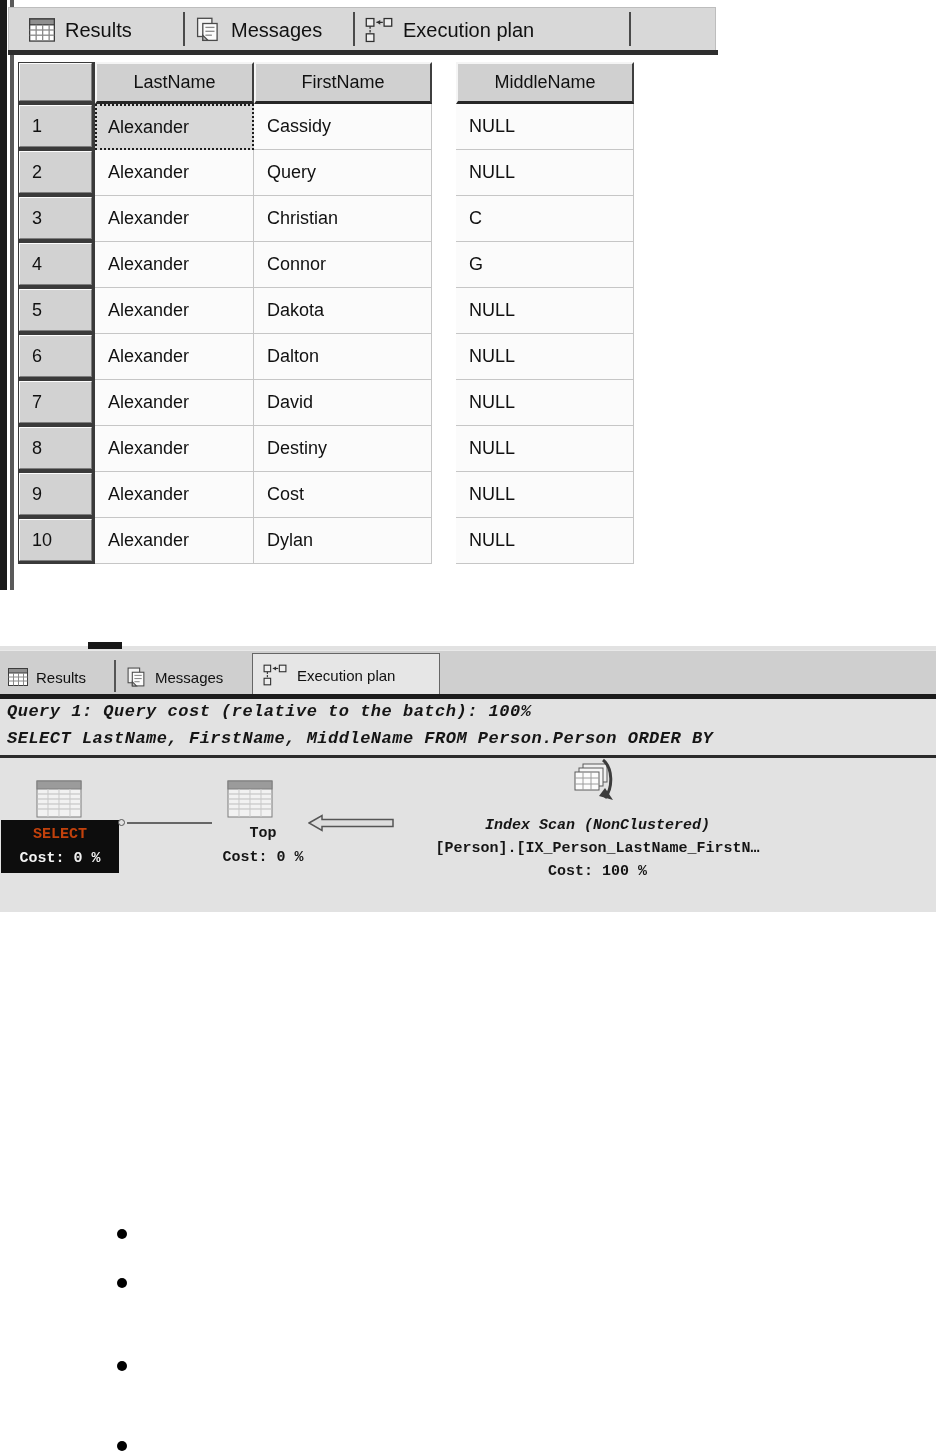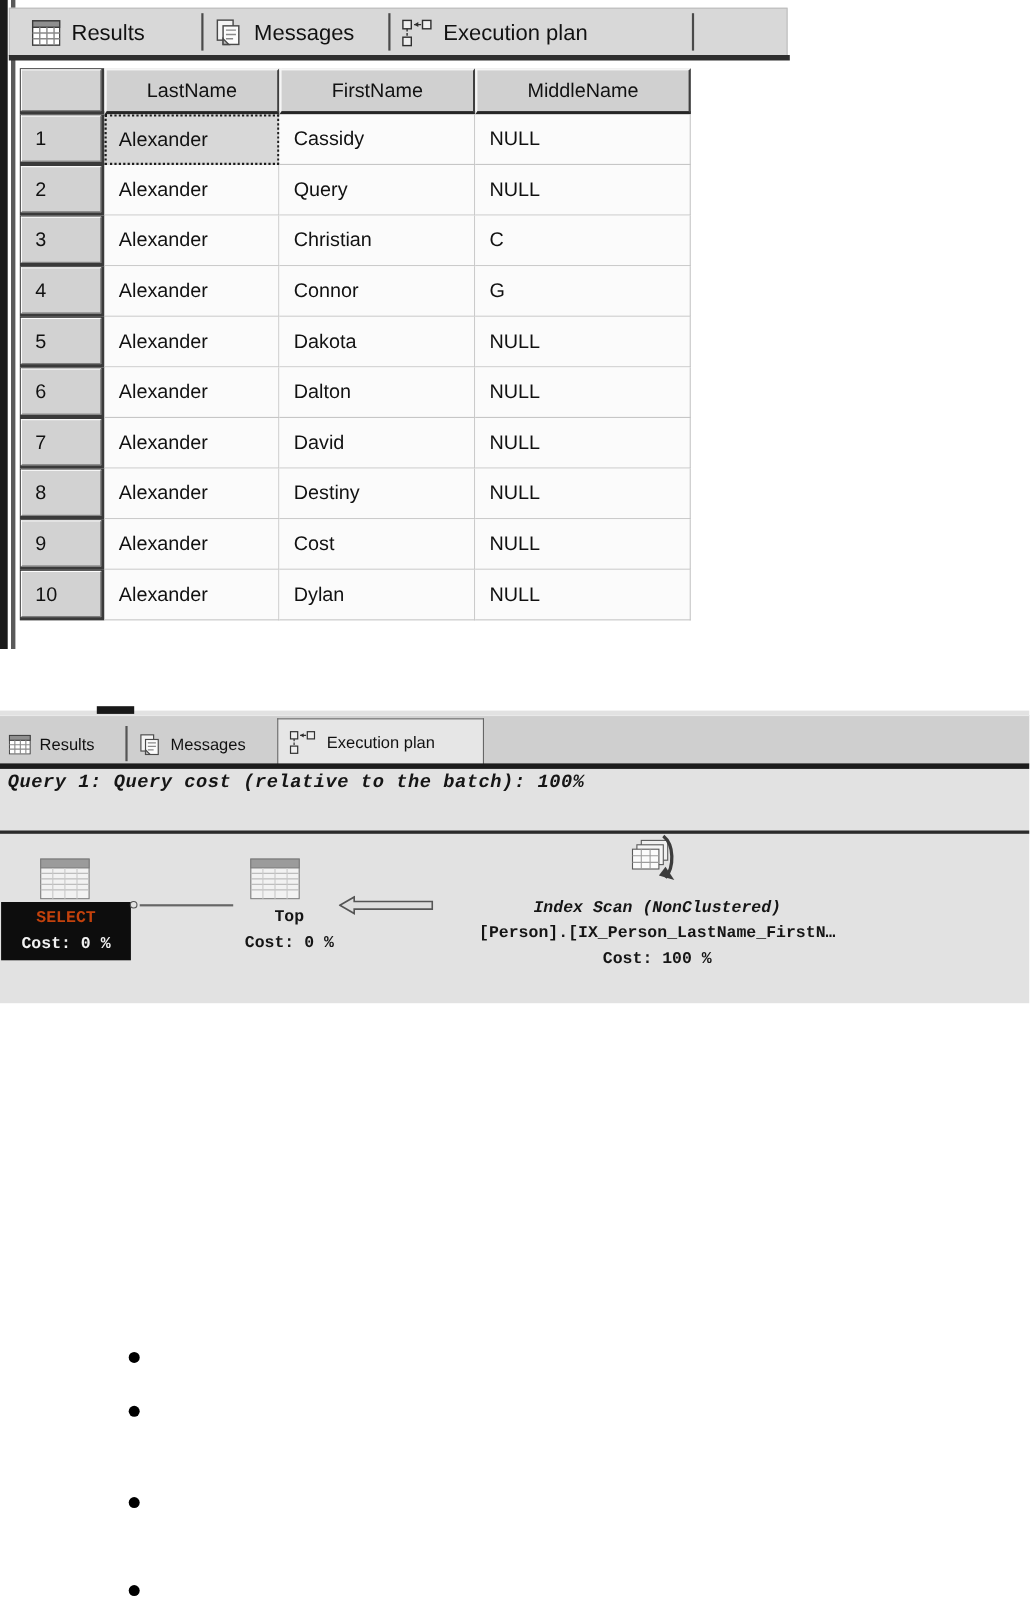--- a/index.html
+++ b/index.html
@@ -26,21 +26,21 @@
       border-top:1px solid #fdfdfd;border-left:1px solid #fdfdfd;
       border-right:1px solid #7e7e7e;border-bottom:1px solid #7e7e7e;
       display:flex;align-items:center;padding-left:12px;font-size:18px;}
   .hc{height:42px;box-sizing:border-box;background:#d0d0d0;
       border-top:2px solid #f5f5f5;border-left:2px solid #f5f5f5;
       border-right:2px solid #3f3f3f;border-bottom:3px solid #262626;
       display:flex;align-items:center;justify-content:center;font-size:18px;}
   .gc{height:46px;box-sizing:border-box;background:#fbfbfb;
       border-right:1px solid #c6c6c6;border-bottom:1px solid #c6c6c6;
       display:flex;align-items:center;padding-left:13px;font-size:18px;}
-  .c1{width:159px;} .c2{width:178px;} .c3{width:196px;}
+  .c1{width:159px;} .c2{width:178px;} .c3{width:178px;margin-left:24px;}
   .sel{background:#d8d8d8;border:2px dotted #1c1c1c;padding-left:11px;}
 
   
   .panel2{left:0;top:646px;width:936px;height:266px;background:#e2e2e2;}
   .dash{left:88px;top:642px;width:34px;height:7px;background:#181818;}
   .strip2{left:0;top:650px;width:936px;height:45px;background:#cfcfcf;border-top:1px solid #e9e9e9;box-sizing:border-box;}
   .strip2-underline{left:0;top:694px;width:936px;height:5px;background:#1c1c1c;}
   .t2tab{position:absolute;top:8px;height:36px;display:flex;align-items:center;gap:8px;font-size:15px;}
   .t2sep{position:absolute;top:9px;width:2px;height:32px;background:#555;}
   .t2active{position:absolute;left:252px;top:2px;width:188px;height:43px;background:#e6e6e6;
@@ -238,20 +238,21 @@
         <path d="M9 4 L12 2.2 L12 5.8 Z" fill="#2f2f2f"></path>
         <line x1="4" y1="7" x2="4" y2="13" stroke="#2f2f2f" stroke-dasharray="2 1"></line>
         <rect x="1" y="13" width="6" height="6" fill="#eeeeee" stroke="#2f2f2f"></rect>
       </svg>
       <span>Execution plan</span>
     </div>
   </div>
   <div class="abs strip2-underline"></div>
 
   <div class="abs mono qline" style="top:702px;">Query 1: Query cost (relative to the batch): 100%</div>
+  <div class="abs mono qline" style="top:729px;">SELECT LastName, FirstName, MiddleName FROM Person.Person ORDER BY</div>
   <div class="abs divider2"></div>
 
   <svg class="abs" style="left:36px;top:780px;" width="46" height="38" viewBox="0 0 46 38">
     <rect x="1" y="1" width="44" height="36" fill="#f2f2f2" stroke="#7d7d7d"></rect>
     <rect x="1" y="1" width="44" height="8" fill="#9b9b9b" stroke="#7d7d7d"></rect>
     <line x1="1" y1="14" x2="45" y2="14" stroke="#bdbdbd"></line>
     <line x1="1" y1="19" x2="45" y2="19" stroke="#bdbdbd"></line>
     <line x1="1" y1="24" x2="45" y2="24" stroke="#bdbdbd"></line>
     <line x1="1" y1="29" x2="45" y2="29" stroke="#bdbdbd"></line>
     <line x1="12" y1="9" x2="12" y2="37" stroke="#c9c9c9"></line>

